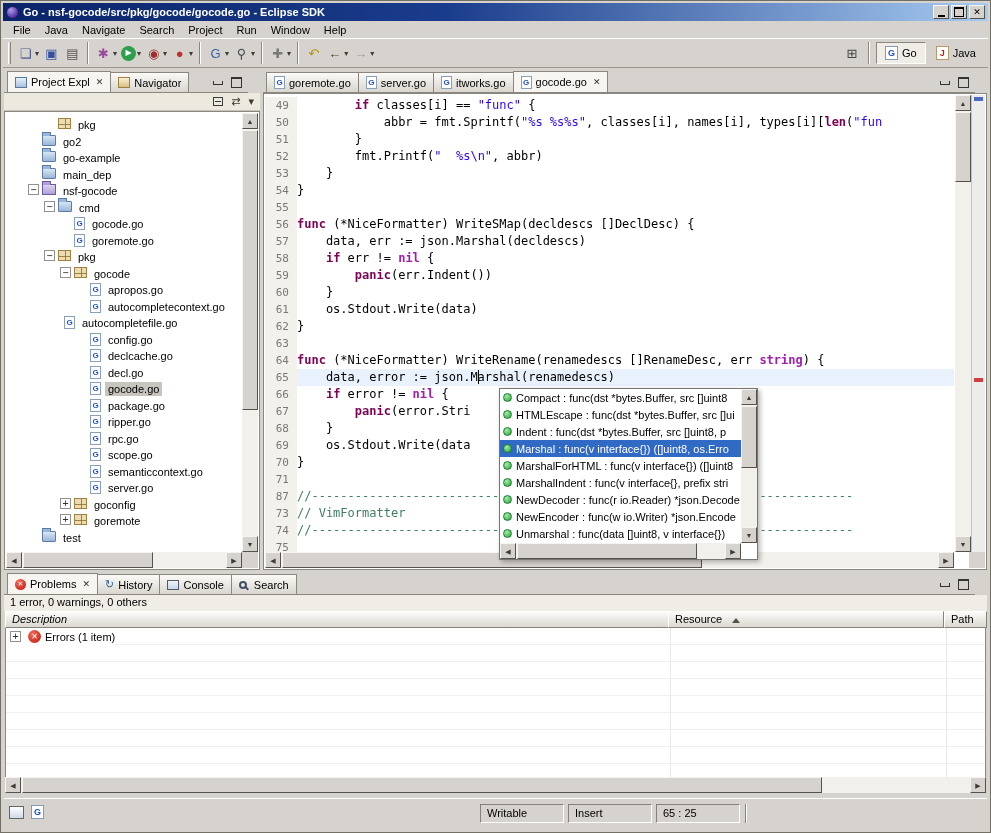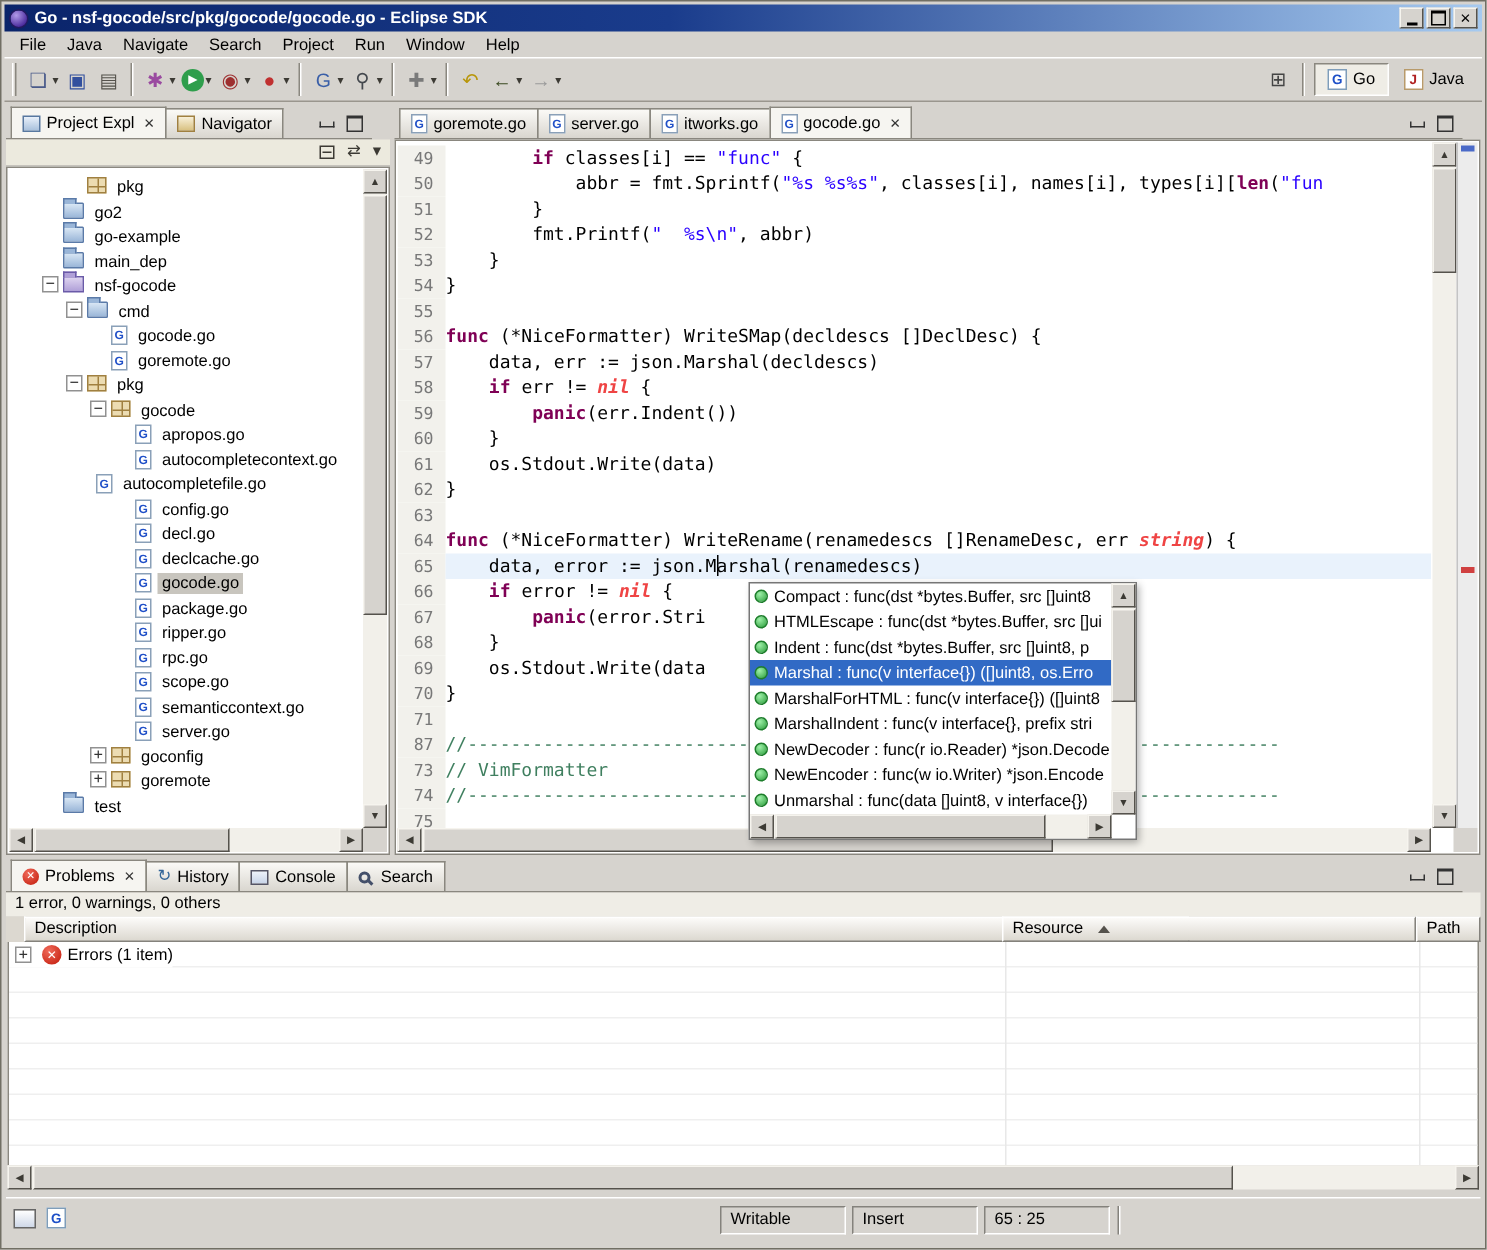--- a/index.html
+++ b/index.html
@@ -93,21 +93,21 @@
 
 
 .panel-editor{left:263px;top:72px;width:724px;height:498px;}
 .editor-body{position:absolute;left:0;right:0;top:21px;bottom:0;background:#fff;border:1px solid #8a877f;}
 .code-area{position:absolute;left:1px;top:1px;right:32px;bottom:17px;overflow:hidden;background:#fff;font-family:"DejaVu Sans Mono","Liberation Mono",monospace;font-size:12px;padding-top:2px;}
 .code-line{height:17px;display:flex;white-space:pre;}
 .line-num{flex:none;width:32px;text-align:right;padding-right:8px;color:#787878;background:#f2f1ec;font-size:11px;line-height:17px;}
 .line-text{flex:1;line-height:17px;}
 .code-line.current .line-text{background:#e9f2fc;}
 .tk-k{color:#7f0055;font-weight:bold;}
-.tk-n{color:#ef4444;font-weight:bold;font-style:italic;}
+.tk-n{color:#a21caf;font-weight:bold;}
 .tk-s{color:#2a00ff;}
 .tk-c{color:#3f7f5f;}
 .tk-p{color:#000;}
 .caret{position:absolute;left:213px;top:275px;width:1px;height:14px;background:#000;}
 .editor-vsb{position:absolute;top:1px;right:15px;bottom:17px;width:16px;background:#f2f0ea;}
 .editor-hsb{position:absolute;left:1px;right:32px;bottom:1px;height:16px;background:#f2f0ea;}
 .overview-ruler{position:absolute;top:1px;right:1px;bottom:17px;width:14px;background:#ececec;border-left:1px solid #c4c4c4;}
 .ov-marker{position:absolute;left:2px;width:9px;height:4px;}
 
 
@@ -321,26 +321,26 @@
           <span class="tlabel">autocompletefile.go</span>
         </div>
         <div class="tree-row" style="padding-left: 70px;">
           <span class="expander hidden"></span>
           <span class="ticon go-file-icon"></span>
           <span class="tlabel">config.go</span>
         </div>
         <div class="tree-row" style="padding-left: 70px;">
           <span class="expander hidden"></span>
           <span class="ticon go-file-icon"></span>
+          <span class="tlabel">declcache.go</span>
+        </div>
+        <div class="tree-row" style="padding-left: 70px;">
+          <span class="expander hidden"></span>
+          <span class="ticon go-file-icon"></span>
           <span class="tlabel">decl.go</span>
-        </div>
-        <div class="tree-row" style="padding-left: 70px;">
-          <span class="expander hidden"></span>
-          <span class="ticon go-file-icon"></span>
-          <span class="tlabel">declcache.go</span>
         </div>
         <div class="tree-row selected" style="padding-left: 70px;">
           <span class="expander hidden"></span>
           <span class="ticon go-file-icon"></span>
           <span class="tlabel">gocode.go</span>
         </div>
         <div class="tree-row" style="padding-left: 70px;">
           <span class="expander hidden"></span>
           <span class="ticon go-file-icon"></span>
           <span class="tlabel">package.go</span>
@@ -545,21 +545,21 @@
         <span class="search-icon"></span>
         <span class="tab-label">Search</span>
       </span>
       <span class="corner-btns" style="order:99;">
       <span class="cbtn cbtn-min"></span>
       <span class="cbtn cbtn-max"></span>
     </span>
   </div>
   <div class="problems-summary">1 error, 0 warnings, 0 others</div>
   <div class="problems-header">
-    <div class="hdr-cell" style="left:12px;width:777px;">
+    <div class="hdr-cell" style="left:1px;width:777px;font-style:italic;">
       <span>Description</span>
     </div>
     <div class="hdr-cell" style="left:664px;width:276px;">
       <span>Resource</span><span class="sort-arrow"></span>
     </div>
     <div class="hdr-cell" style="left:940px;width:43px;">
       <span>Path</span>
     </div>
   </div>
   <div class="problems-body">

